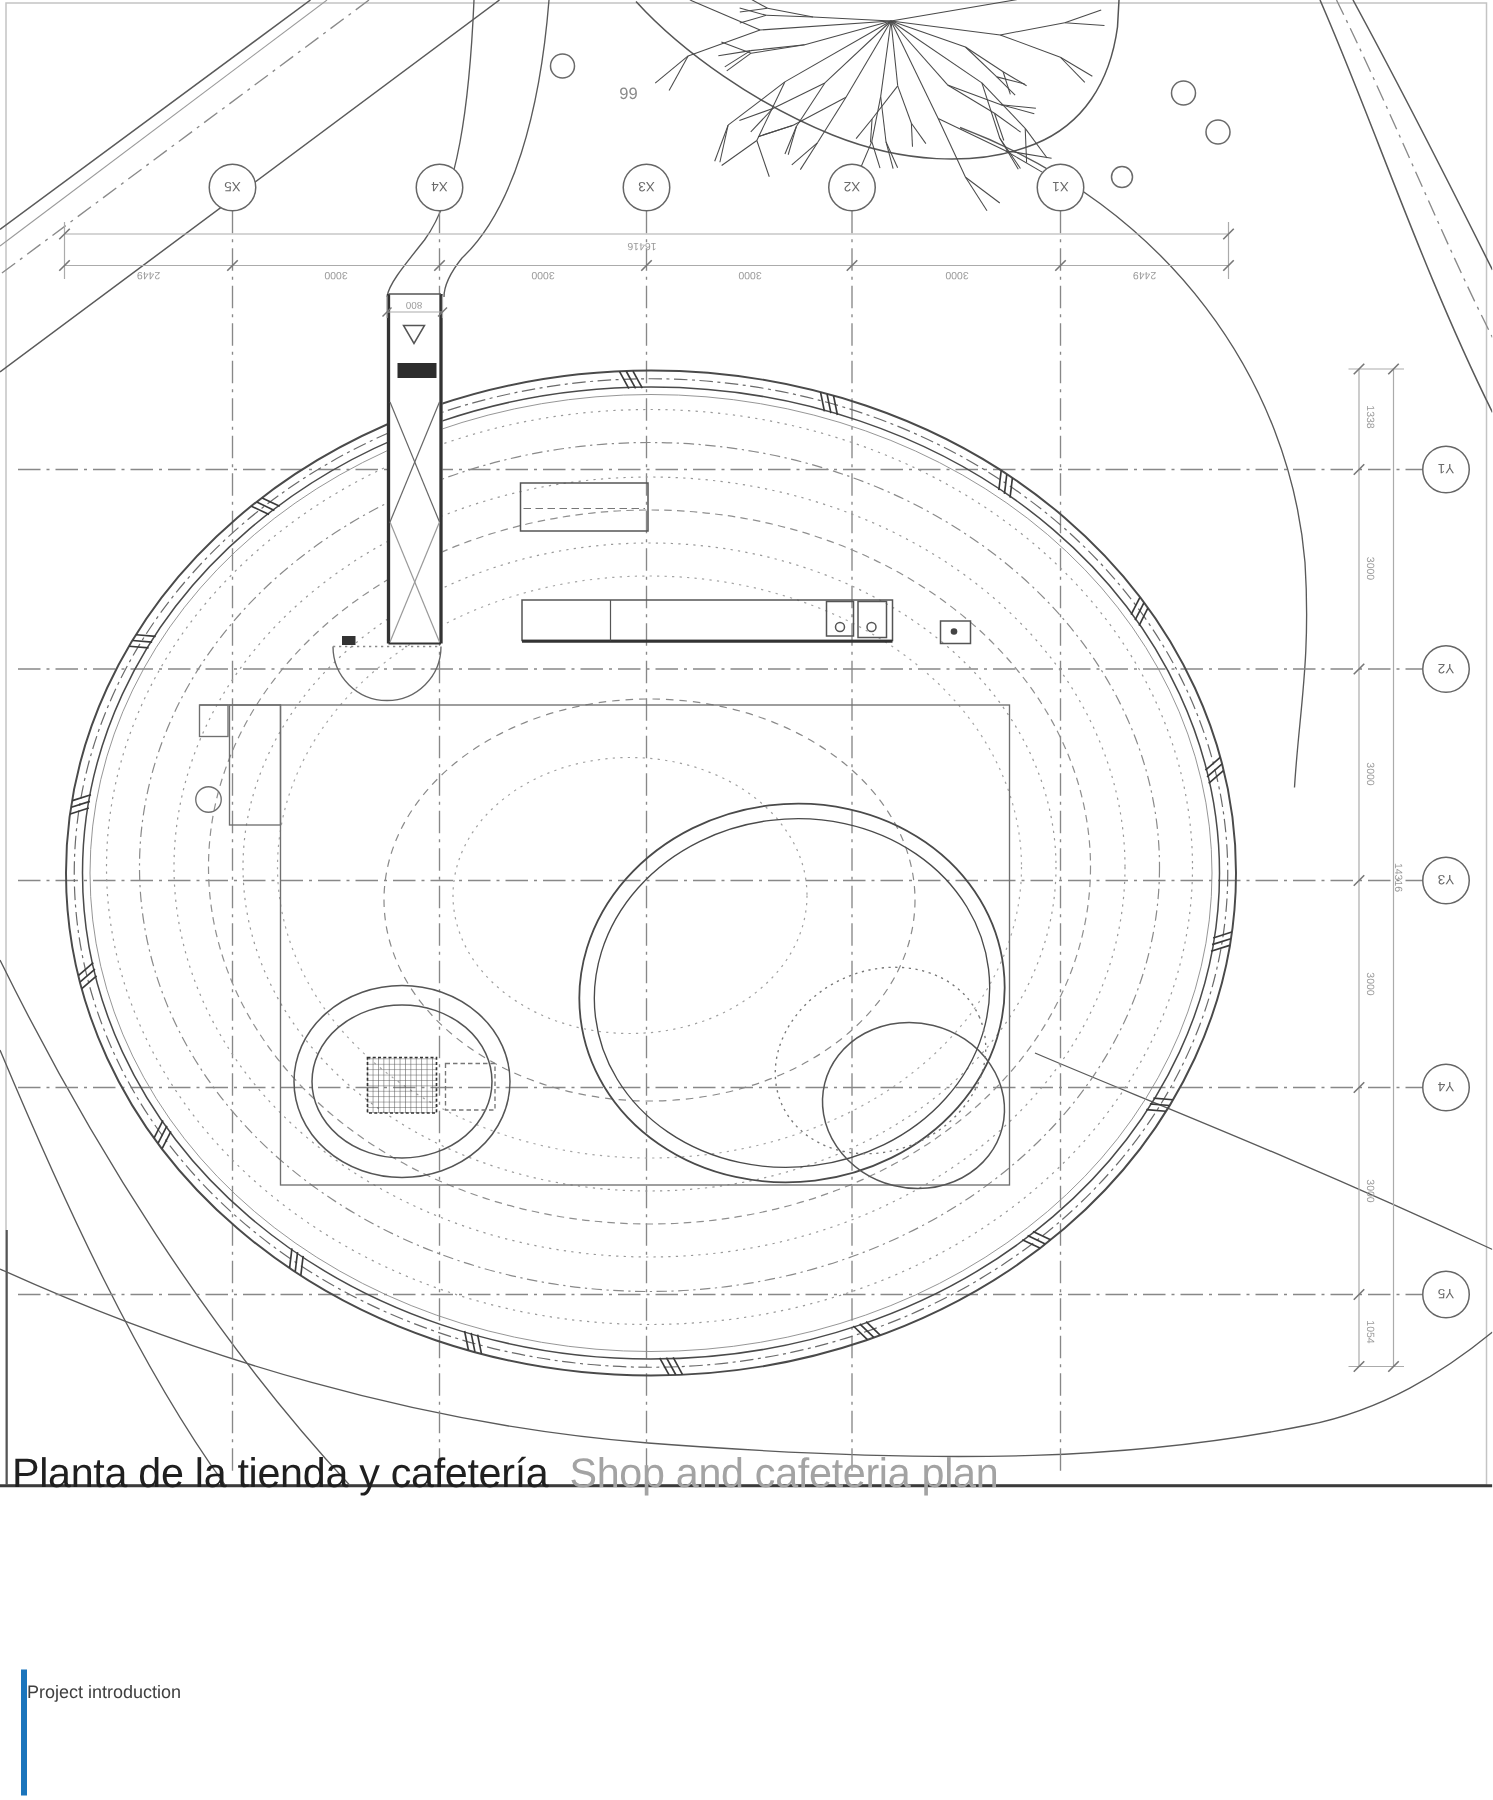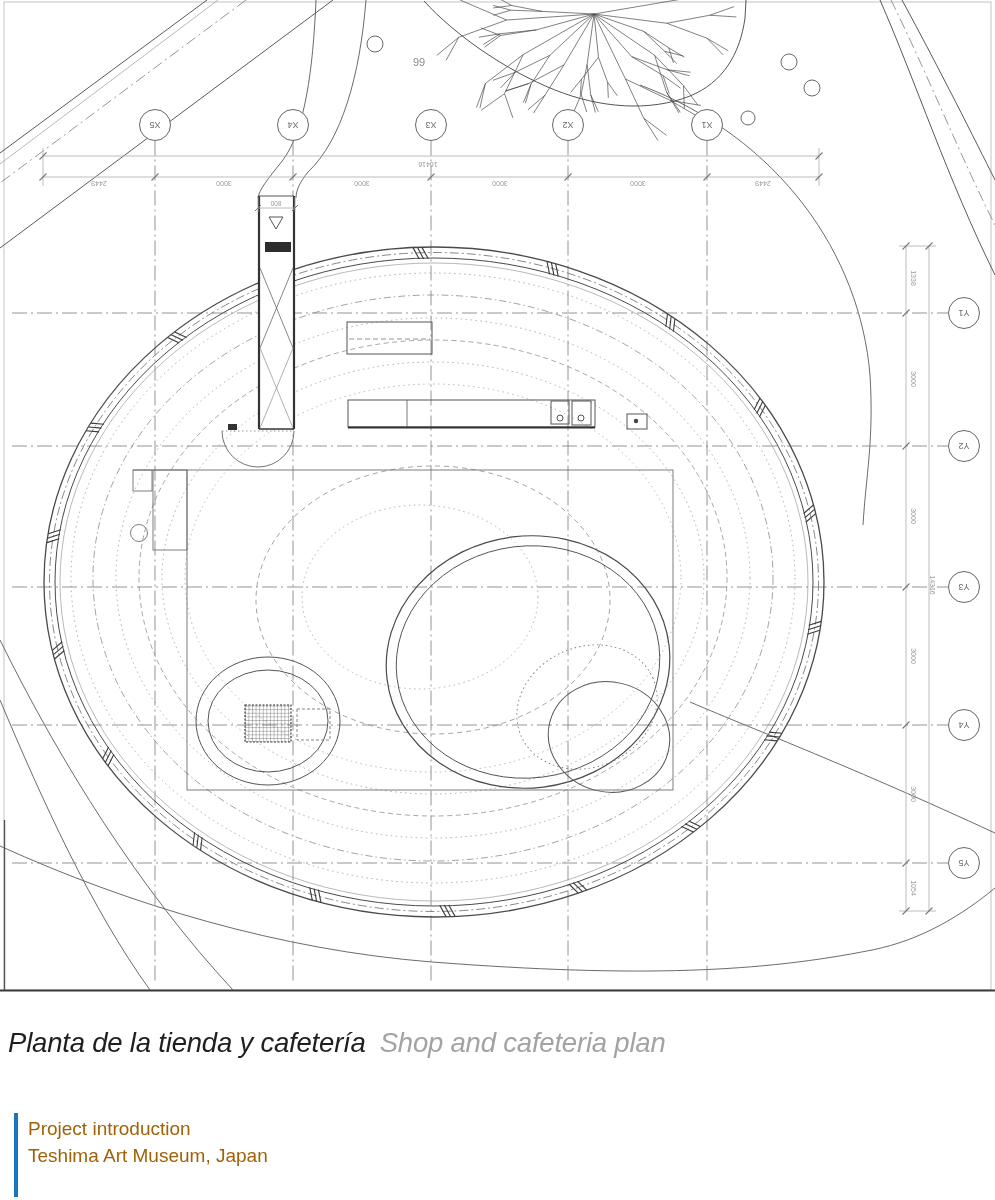--- a/index.html
+++ b/index.html
@@ -4,26 +4,26 @@
 <style>
   html,body{margin:0;padding:0;background:#fff;}
   .page{position:relative;width:995px;height:1200px;background:#ffffff;overflow:hidden;
         font-family:"Liberation Sans",sans-serif;}
   svg{display:block;}
   svg text{font-family:"Liberation Sans",sans-serif;}
   .dim{font-size:7px;fill:#9a9a9a;text-anchor:middle;}
   .dimsub{font-size:6.5px;fill:#9a9a9a;text-anchor:middle;}
   .glbl{font-size:9px;fill:#6a6a6a;text-anchor:middle;}
   .note{font-size:11px;fill:#8a8a8a;text-anchor:middle;}
-  .caption{position:absolute;left:8px;top:1027px;white-space:nowrap;font-style:italic;}
+  .caption{position:absolute;left:8px;top:966px;white-space:nowrap;}
   .caption .es{font-size:27.5px;color:#1f1f1f;letter-spacing:-0.2px;}
   .caption .en{font-size:27.5px;color:#a3a3a3;margin-left:14px;letter-spacing:-0.2px;}
   .footer{position:absolute;left:14px;top:1113px;display:flex;}
   .footer .bar{width:4px;height:84px;background:#1b75bc;flex:none;}
-  .footer .lines{margin-left:10px;margin-top:2px;font-size:19px;line-height:27px;color:#a16207;}
+  .footer .lines{margin-top:2px;font-size:12px;line-height:27px;color:#404040;}
 </style>
 </head>
 <body>
 
 <div class="page">
 
 <svg id="plan" width="995" height="1000" viewBox="0 0 995 1000">
   <defs>
     <pattern id="xh" width="3.6" height="3.6" patternUnits="userSpaceOnUse">
       <path d="M0,0 L3.6,0 M0,0 L0,3.6" stroke="#555" stroke-width="0.7"></path>
@@ -419,17 +419,16 @@
 </svg>
 
 <div class="caption">
   <span class="es">Planta de la tienda y cafetería</span><span class="en">Shop and cafeteria plan</span>
 </div>
 
 <div class="footer">
   <div class="bar"></div>
   <div class="lines">
     <div>Project introduction</div>
-    <div>Teshima Art Museum, Japan</div>
   </div>
 </div>
 
 </div>
 
 </body></html>

